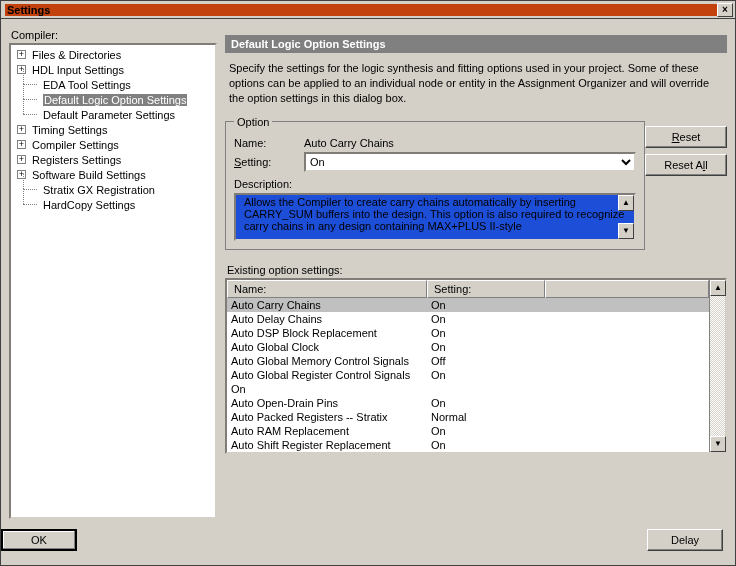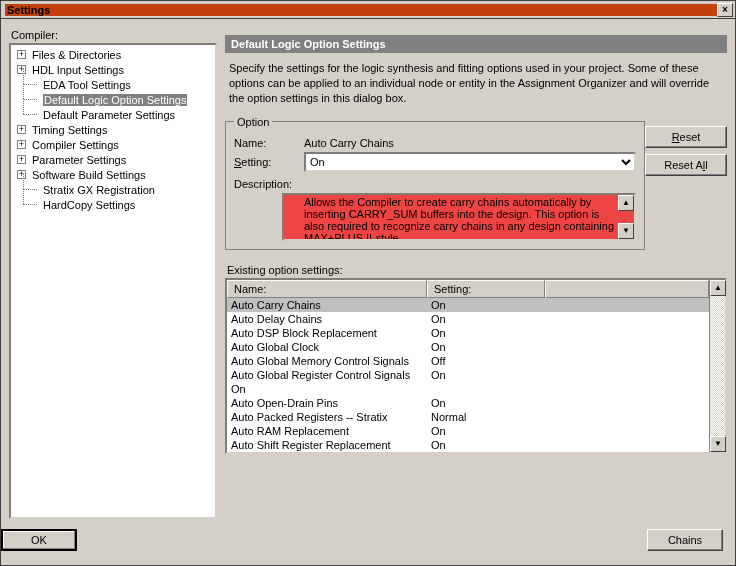--- a/index.html
+++ b/index.html
@@ -81,24 +81,23 @@
   fieldset.option { flex:1; }
   legend { padding:0 3px; }
   .opt-row { display:flex; align-items:center; margin:3px 0;}
   .opt-label { width:70px; }
   .underline { text-decoration: underline; }
   select.setting {
     flex:1; height:20px; font:inherit; background:#fff;
     border:2px inset #d4d0c8;
   }
   .desc-box {
-    background:#ef4444; border:2px inset #d4d0c8;
-    height:48px; padding:1px 20px; overflow:hidden; margin-top:2px;
+    background:#1d4ed8; border:2px inset #d4d0c8;
+    height:48px; padding:1px 8px; overflow:hidden; margin-top:2px;
     position:relative;
-    margin-left:48px;
   }
   .scroll-arrows { position:absolute; right:0; top:0; bottom:0; width:16px; display:flex; flex-direction:column; justify-content:space-between;}
   .sbtn { width:16px; height:16px; background:#d4d0c8; border:1px solid #fff; border-right-color:#404040; border-bottom-color:#404040; display:flex;align-items:center;justify-content:center;font-size:8px;cursor:pointer;}
   .side-buttons { width:82px; display:flex; flex-direction:column; gap:6px; margin-top:10px;}
   button.win {
     height:22px; font:inherit; background:#d4d0c8;
     border:1px solid #404040; border-top-color:#fff; border-left-color:#fff;
     box-shadow: inset -1px -1px #808080, inset 1px 1px #d4d0c8;
     cursor:pointer; padding:0 4px;
   }
@@ -166,21 +165,21 @@
         <div class="tree-item">
           <span class="expander">+</span>
           <span class="lbl">Timing Settings</span>
         </div>
         <div class="tree-item">
           <span class="expander">+</span>
           <span class="lbl">Compiler Settings</span>
         </div>
         <div class="tree-item">
           <span class="expander">+</span>
-          <span class="lbl">Parameter Settings</span>
+          <span class="lbl">Registers Settings</span>
         </div>
         <div class="tree-item">
           <span class="expander">+</span>
           <span class="lbl">Software Build Settings</span>
         </div>
         <div class="tree-item child">
           <span class="lbl">Stratix GX Registration</span>
         </div>
         <div class="tree-item child">
           <span class="lbl">HardCopy Settings</span>
@@ -280,14 +279,14 @@
         <div class="sbtn">▲</div>
         <div class="track"></div>
         <div class="sbtn">▼</div>
       </div>
     </div>
   </div>
 </div>
 
 <div class="footer">
   <button class="win default">OK</button>
-  <button class="win">Chains</button>
+  <button class="win">Delay</button>
 </div>
 
 </body></html>

